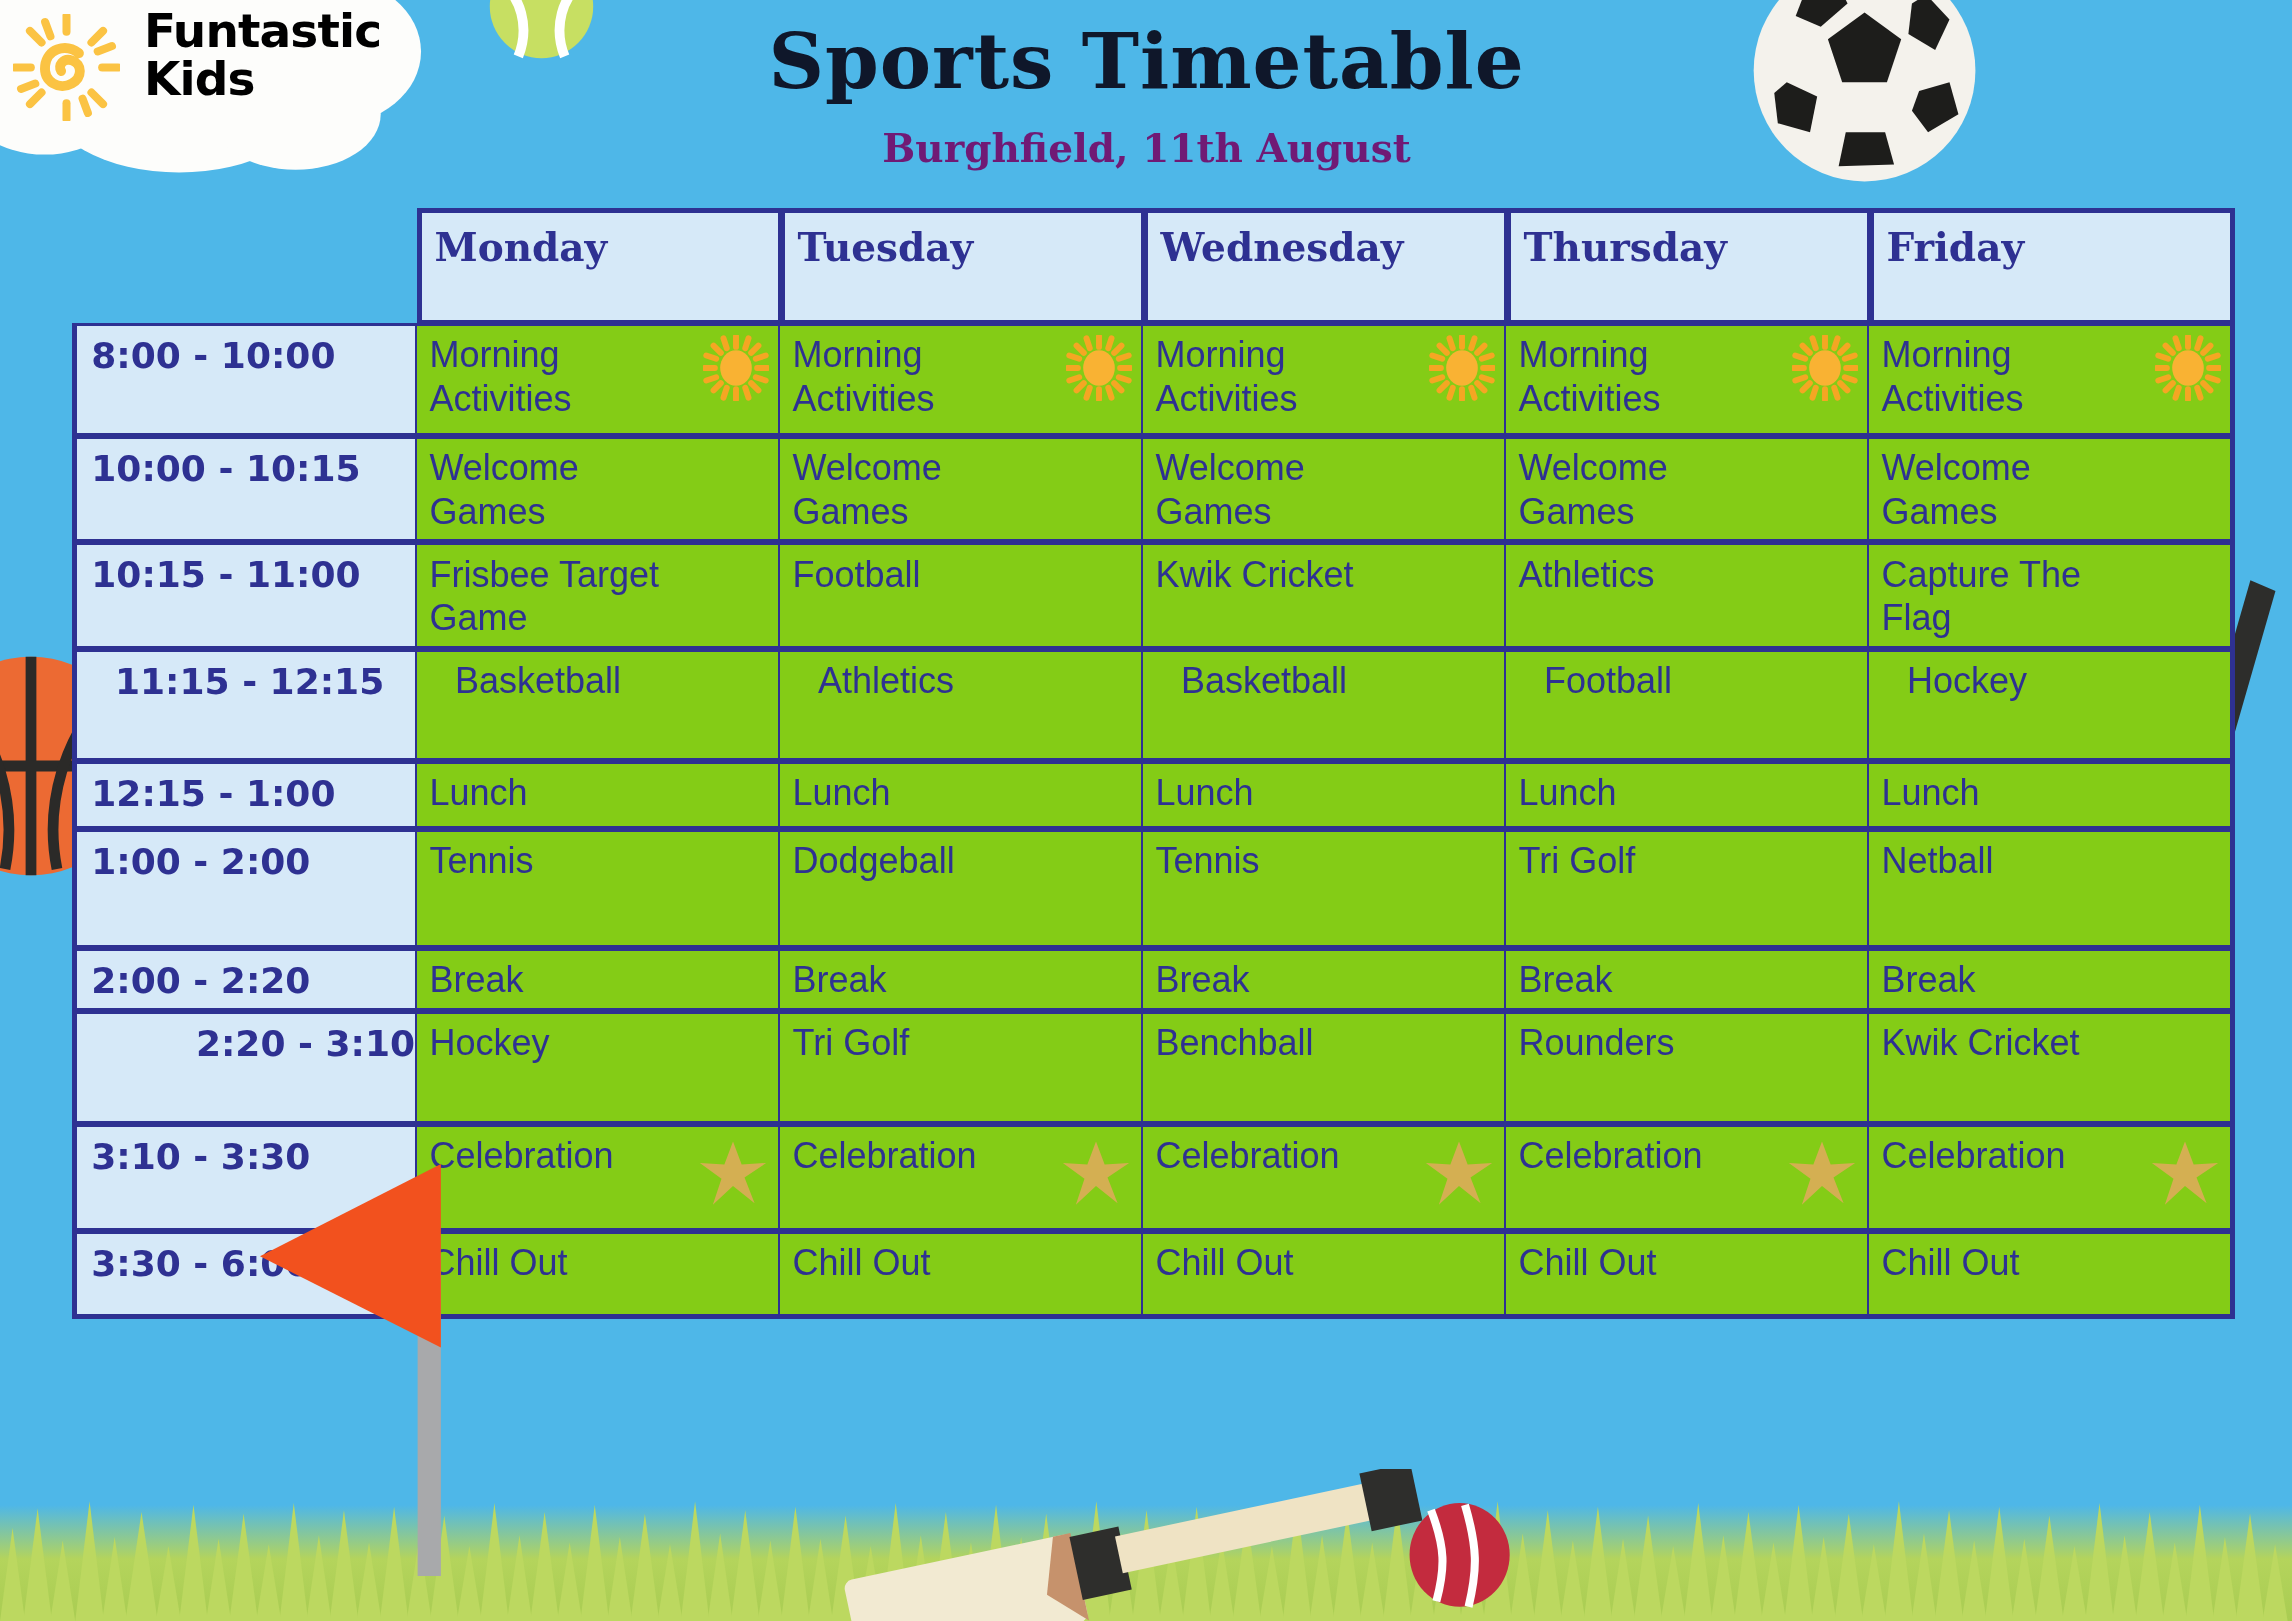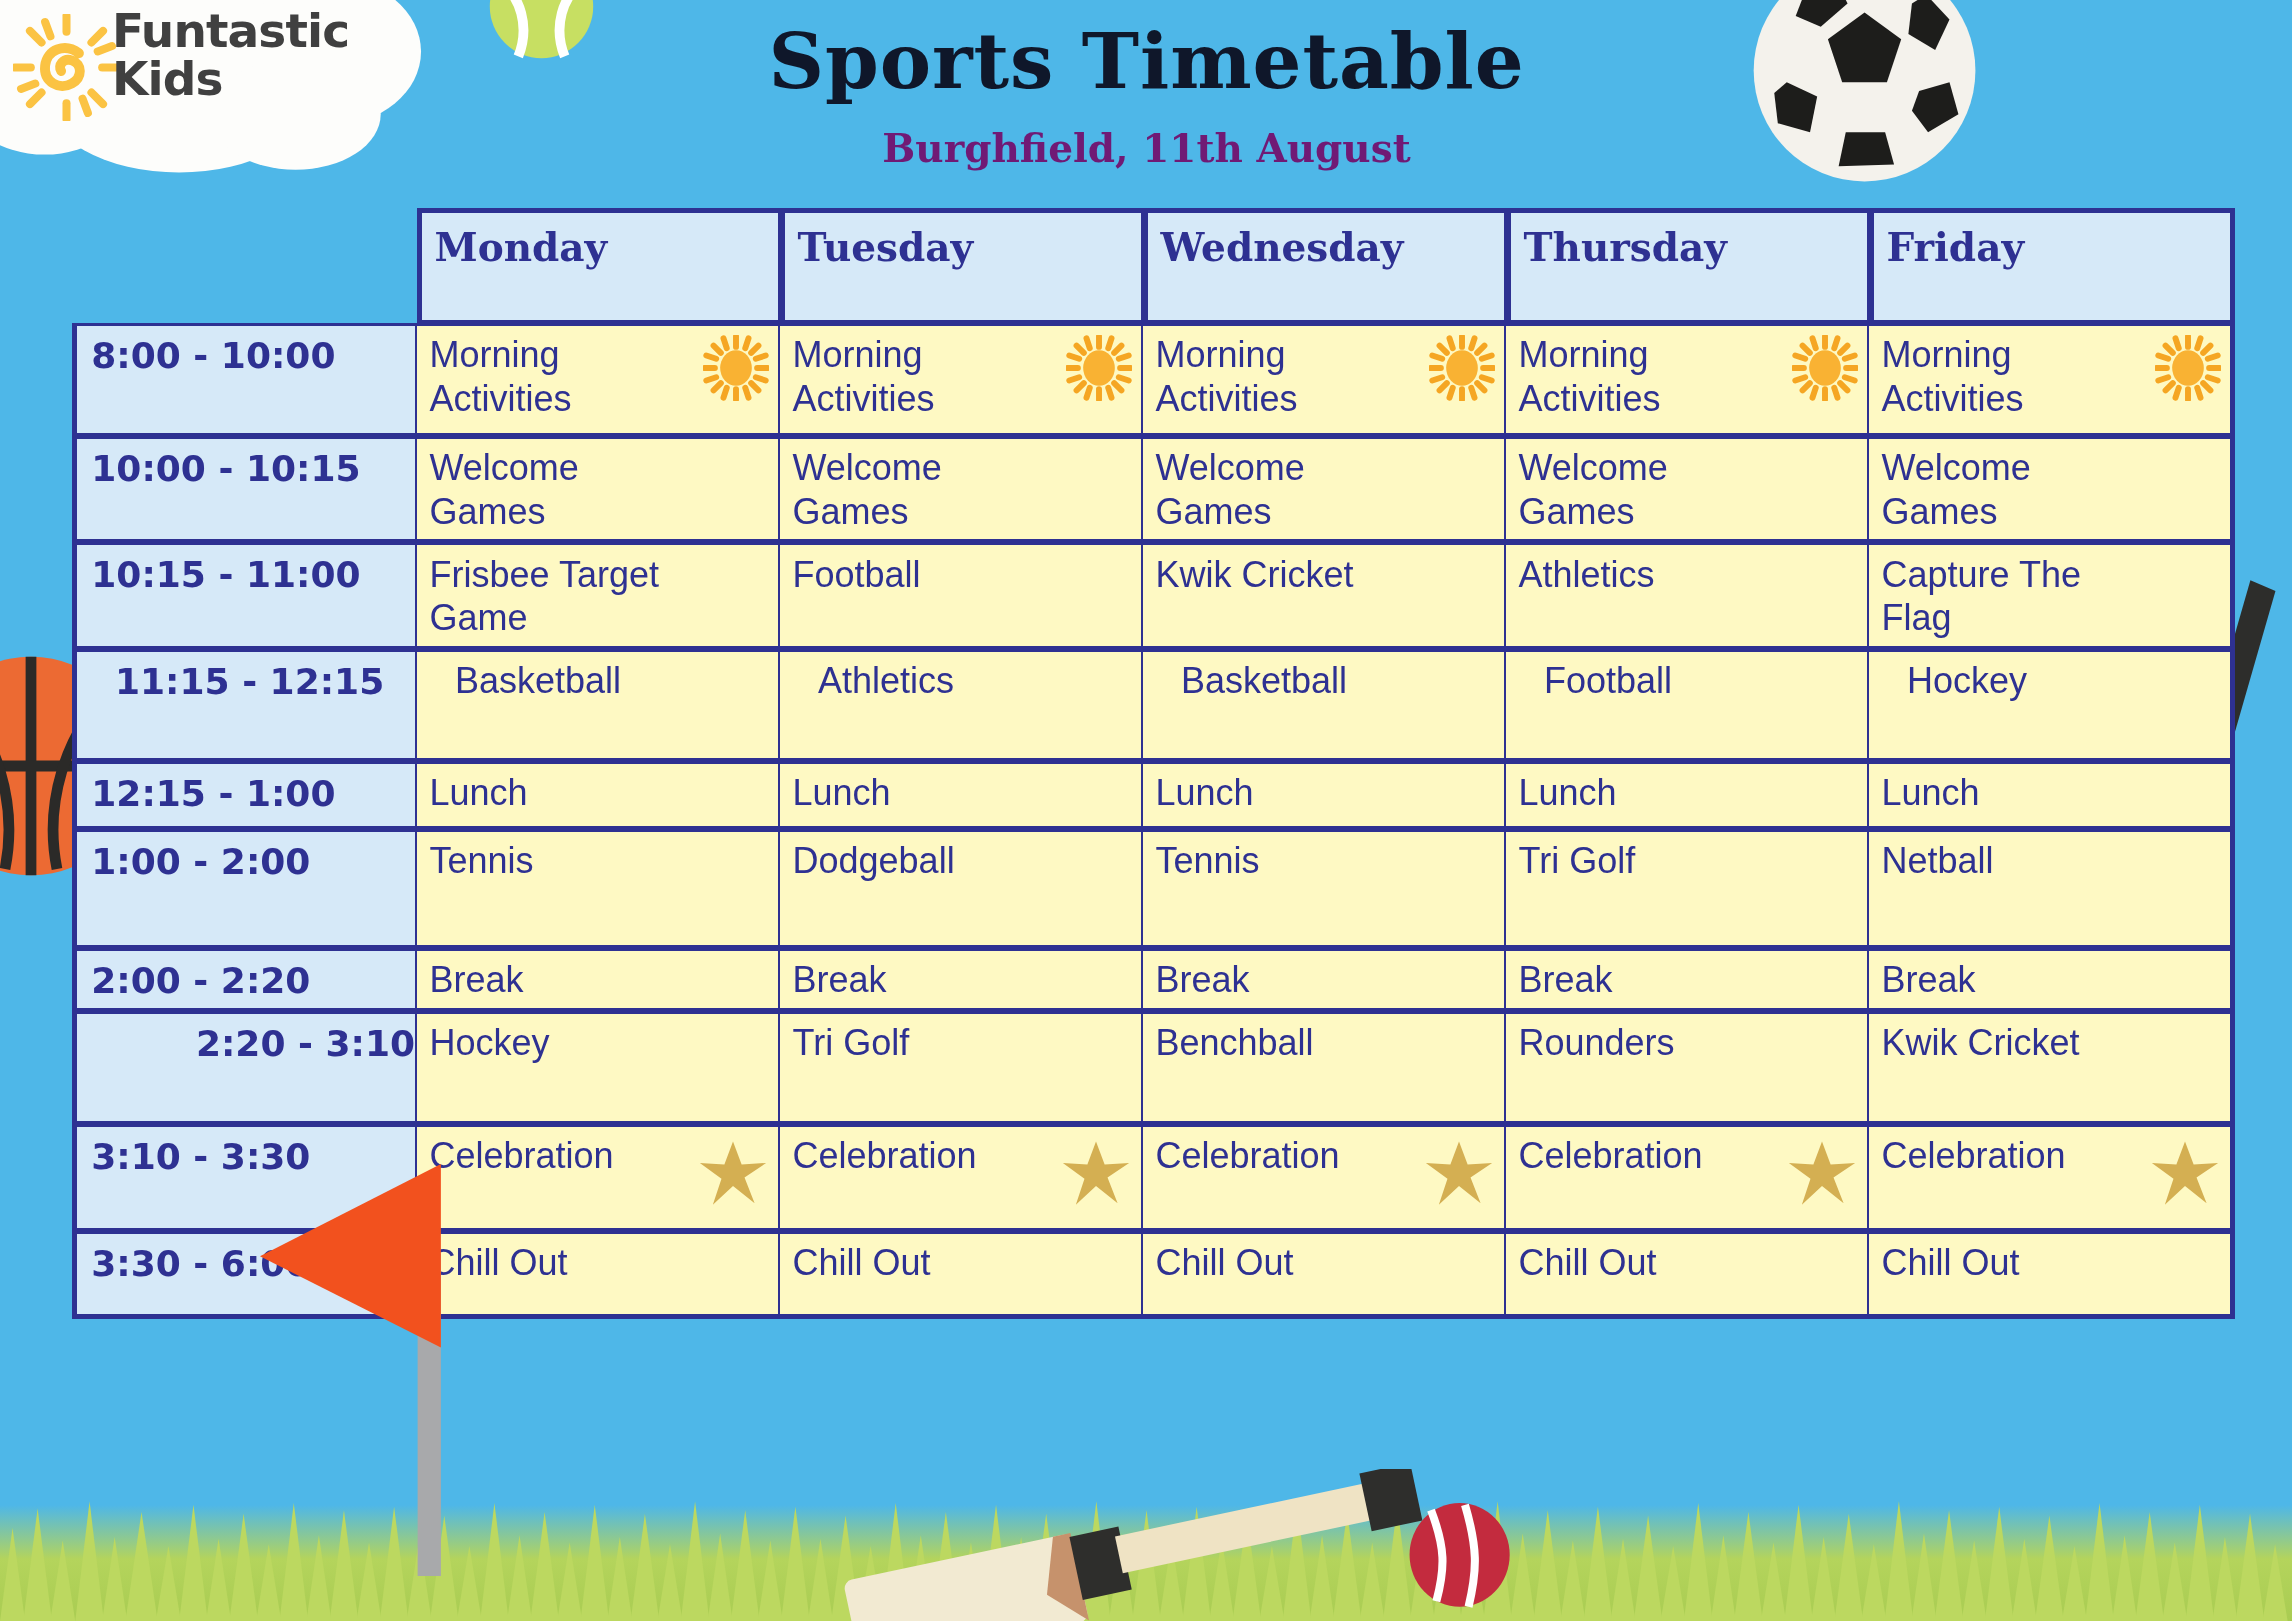--- a/index.html
+++ b/index.html
@@ -37,23 +37,23 @@
   }
   .cloud-bg {
     position: absolute; inset: 0;
   }
   .logo-sun {
     position: absolute; left: 49px; top: 70px;
     width: 107px; height: 107px;
     z-index: 7;
   }
   .logo-text {
-    position: absolute; left: 148px; top: 63px;
+    position: absolute; left: 180px; top: 63px;
     z-index: 7;
-    color: #404040;
+    color: #000000;
     font-family: "DejaVu Sans", sans-serif;
     font-weight: bold;
     font-size: 47px;
     line-height: 1.02;
     letter-spacing: -0.9px;
   }
 
   
   .title {
     position: absolute; top: 16px; left: 0; width: 2293px;
@@ -125,21 +125,21 @@
     padding: 9px 0 0 14.3px;
     font-family: "DejaVu Sans", sans-serif;
     font-weight: bold;
     font-size: 36px;
     letter-spacing: 0px;
     color: #2e3192;
     white-space: nowrap;
     width: 345px;
   }
   .act-cell {
-    background: #fef9c3;
+    background: #84cc16;
     border-right: 2.7px solid #2e3192;
     border-bottom: 3.6px solid #2e3192;
     border-top: 3.6px solid #2e3192;
     padding: 7.2px 9px 5.4px 12.5px;
     font-family: "Liberation Sans", sans-serif;
     font-size: 36px;
     line-height: 1.22;
     color: #2e3192;
     position: relative;
   }

